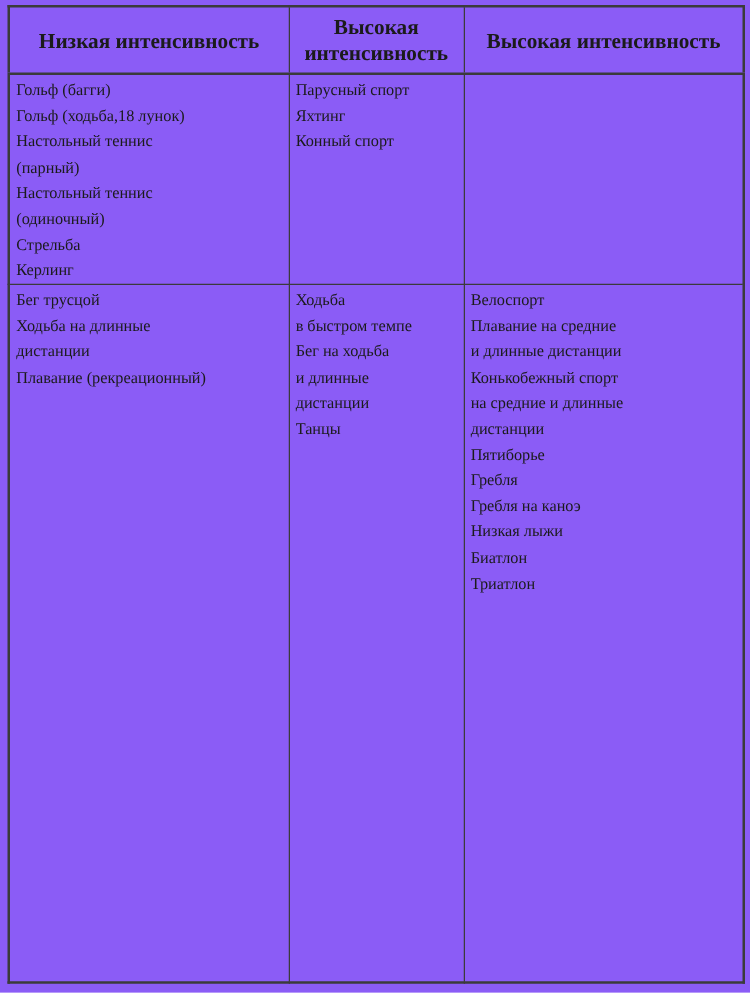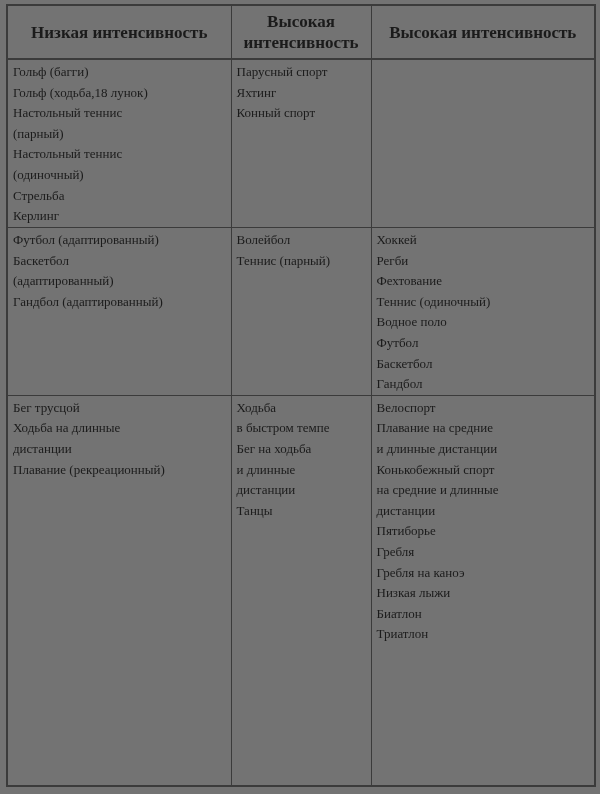--- a/index.html
+++ b/index.html
@@ -8,21 +8,21 @@
     background: #ffffff;
     width: 600px;
     height: 794px;
     overflow: hidden;
   }
   .page {
     width: 600px;
     height: 794px;
     box-sizing: border-box;
     padding: 4px 6px;
-    background: #737373;
+    background: #8b5cf6;
     font-family: "Liberation Serif", "DejaVu Serif", serif;
     color: #1b1b1b;
   }
   table.intensity {
     border-collapse: collapse;
     table-layout: fixed;
     width: 588px;
     height: 783px;
     border: 2px solid #3b3b3b;
   }
@@ -80,36 +80,20 @@
 (парный)
 Настольный теннис
 (одиночный)
 Стрельба
 Керлинг</td>
         <td>Парусный спорт
 Яхтинг
 Конный спорт</td>
         <td></td>
       </tr>
-      <tr class="row-3">
-        <td>Футбол (адаптированный)
-Баскетбол
-(адаптированный)
-Гандбол (адаптированный)</td>
-        <td>Волейбол
-Теннис (парный)</td>
-        <td>Хоккей
-Регби
-Фехтование
-Теннис (одиночный)
-Водное поло
-Футбол
-Баскетбол
-Гандбол</td>
-      </tr>
       <tr class="row-4">
         <td>Бег трусцой
 Ходьба на длинные
 дистанции
 Плавание (рекреационный)</td>
         <td>Ходьба
 в быстром темпе
 Бег на ходьба
 и длинные
 дистанции

